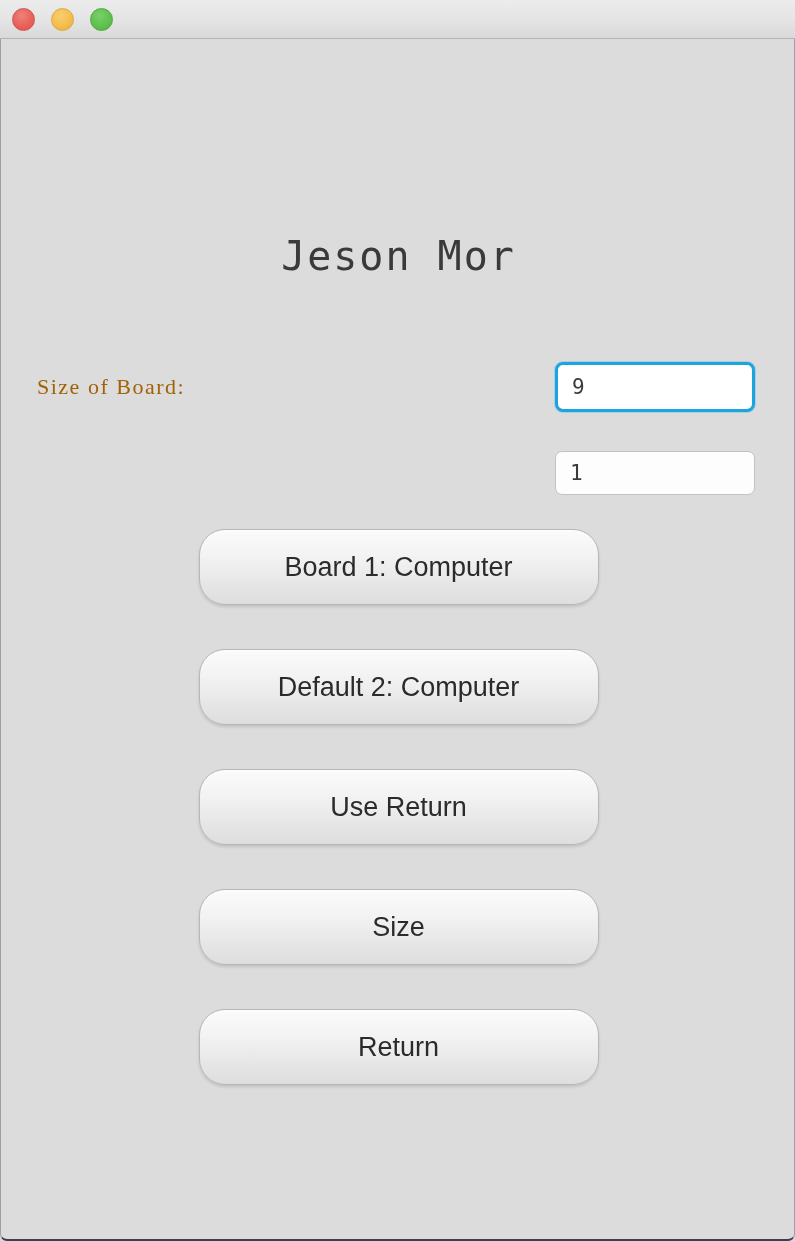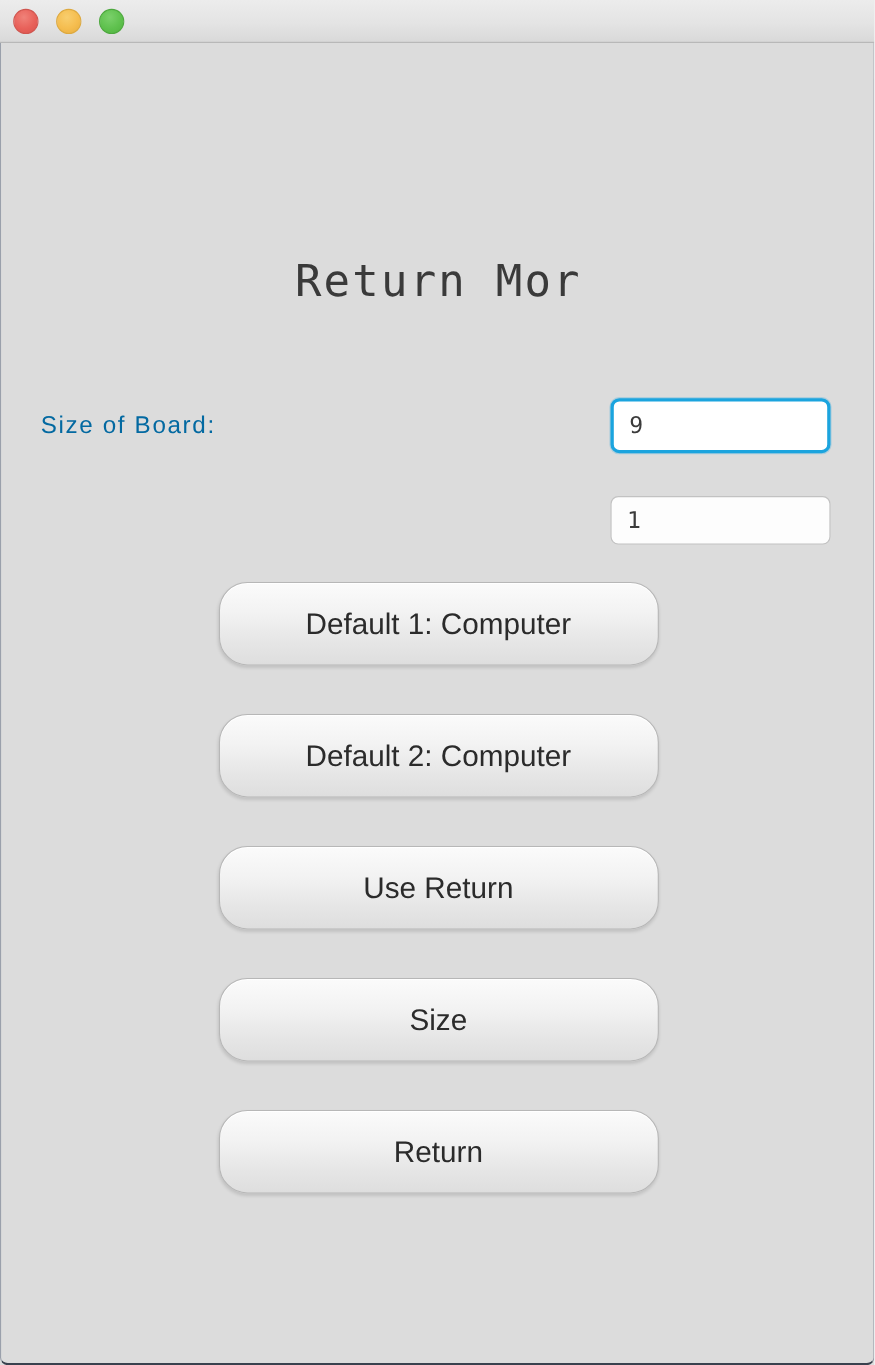--- a/index.html
+++ b/index.html
@@ -96,24 +96,24 @@
     height: 60px;
   }
   .field-row.row-size { top: 318px; }
   .field-row.row-protect { top: 404px; }
 
   .field-label {
     position: absolute;
     left: 36px;
     top: 50%;
     transform: translateY(-50%);
-    font-family: Liberation Sans, sans-serif;
+    font-family: Liberation Serif, serif;
     font-size: 22px;
     letter-spacing: 1.5px;
-    color: #0369a1;
+    color: #a16207;
     white-space: pre;
   }
 
   .field-input {
     position: absolute;
     left: 554px;
     top: 50%;
     transform: translateY(-50%);
     width: 200px;
     height: 44px;
@@ -172,33 +172,33 @@
   <div class="titlebar">
     <div class="traffic-lights">
       <div class="light light-close"></div>
       <div class="light light-min"></div>
       <div class="light light-max"></div>
     </div>
   </div>
 
   <div class="content">
 
-    <div class="app-title">Return Mor</div>
+    <div class="app-title">Jeson Mor</div>
 
     <div class="field-row row-size">
       <div class="field-label">Size of Board:</div>
       <input class="field-input focused" type="text" value="9" style="">
     </div>
 
     <div class="field-row row-protect">
       <input class="field-input" type="text" value="1" style="">
     </div>
 
     <div class="buttons">
-      <button class="btn">Default 1: Computer</button>
+      <button class="btn">Board 1: Computer</button>
       <button class="btn">Default 2: Computer</button>
       <button class="btn">Use Return</button>
       <button class="btn">Size</button>
       <button class="btn">Return</button>
     </div>
 
   </div>
 </div>
 
 </body></html>

